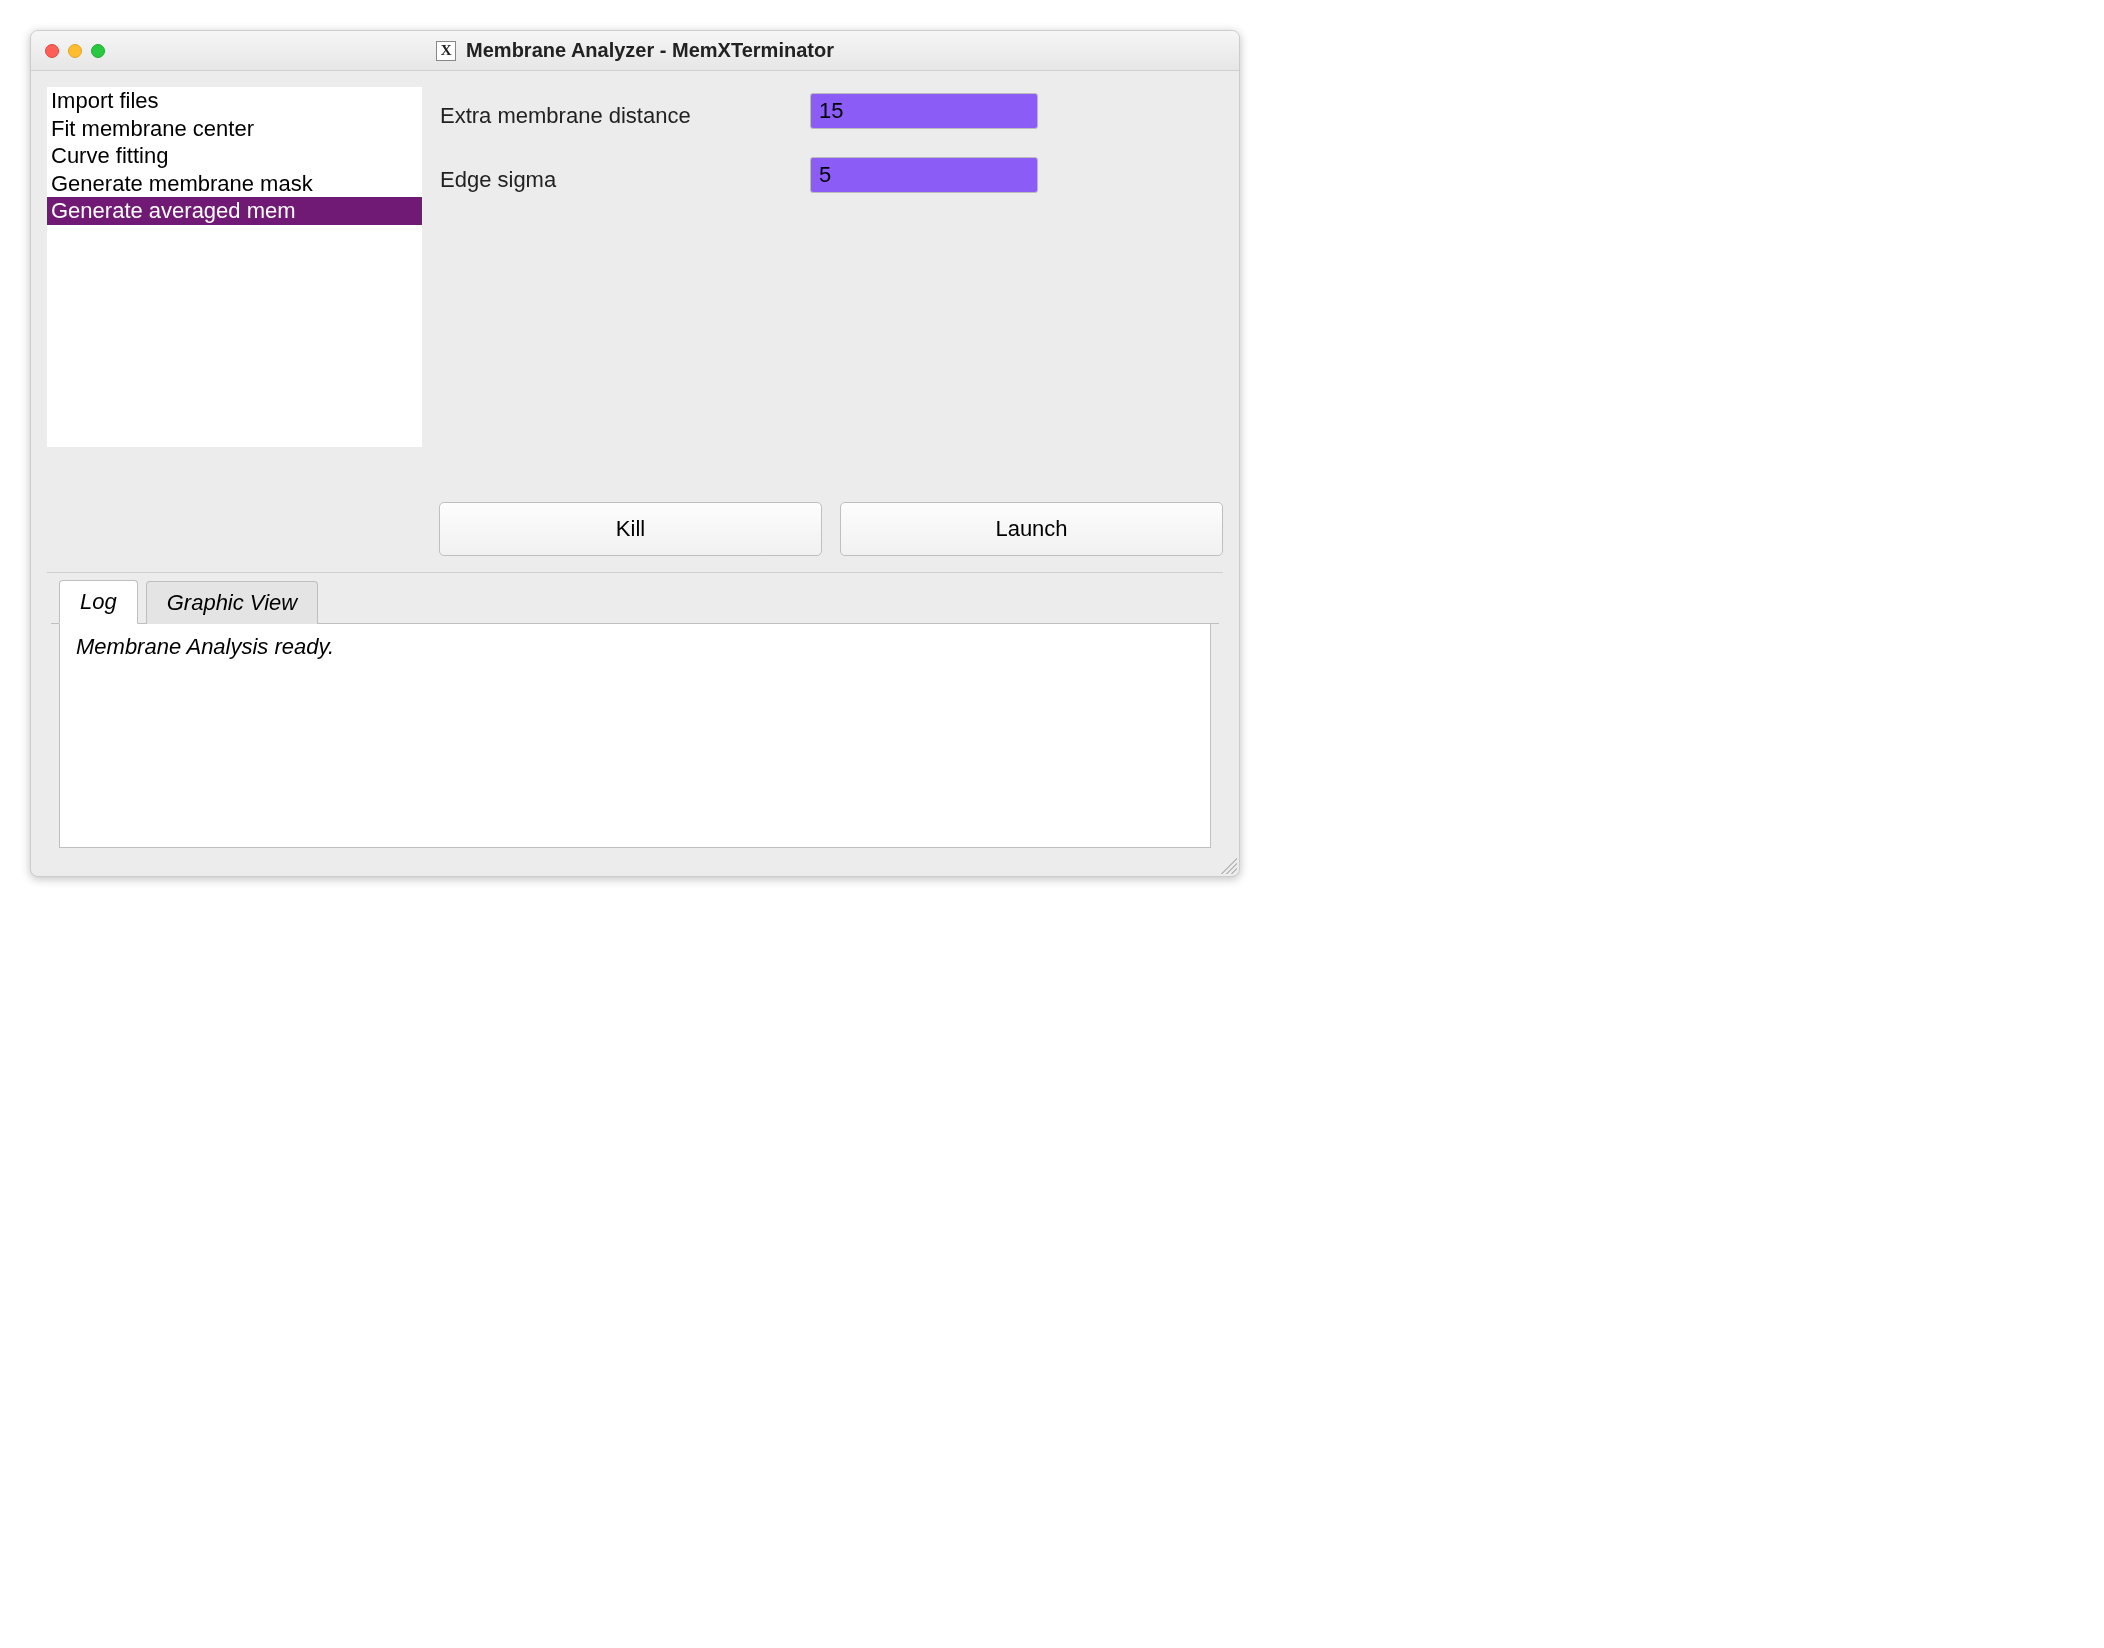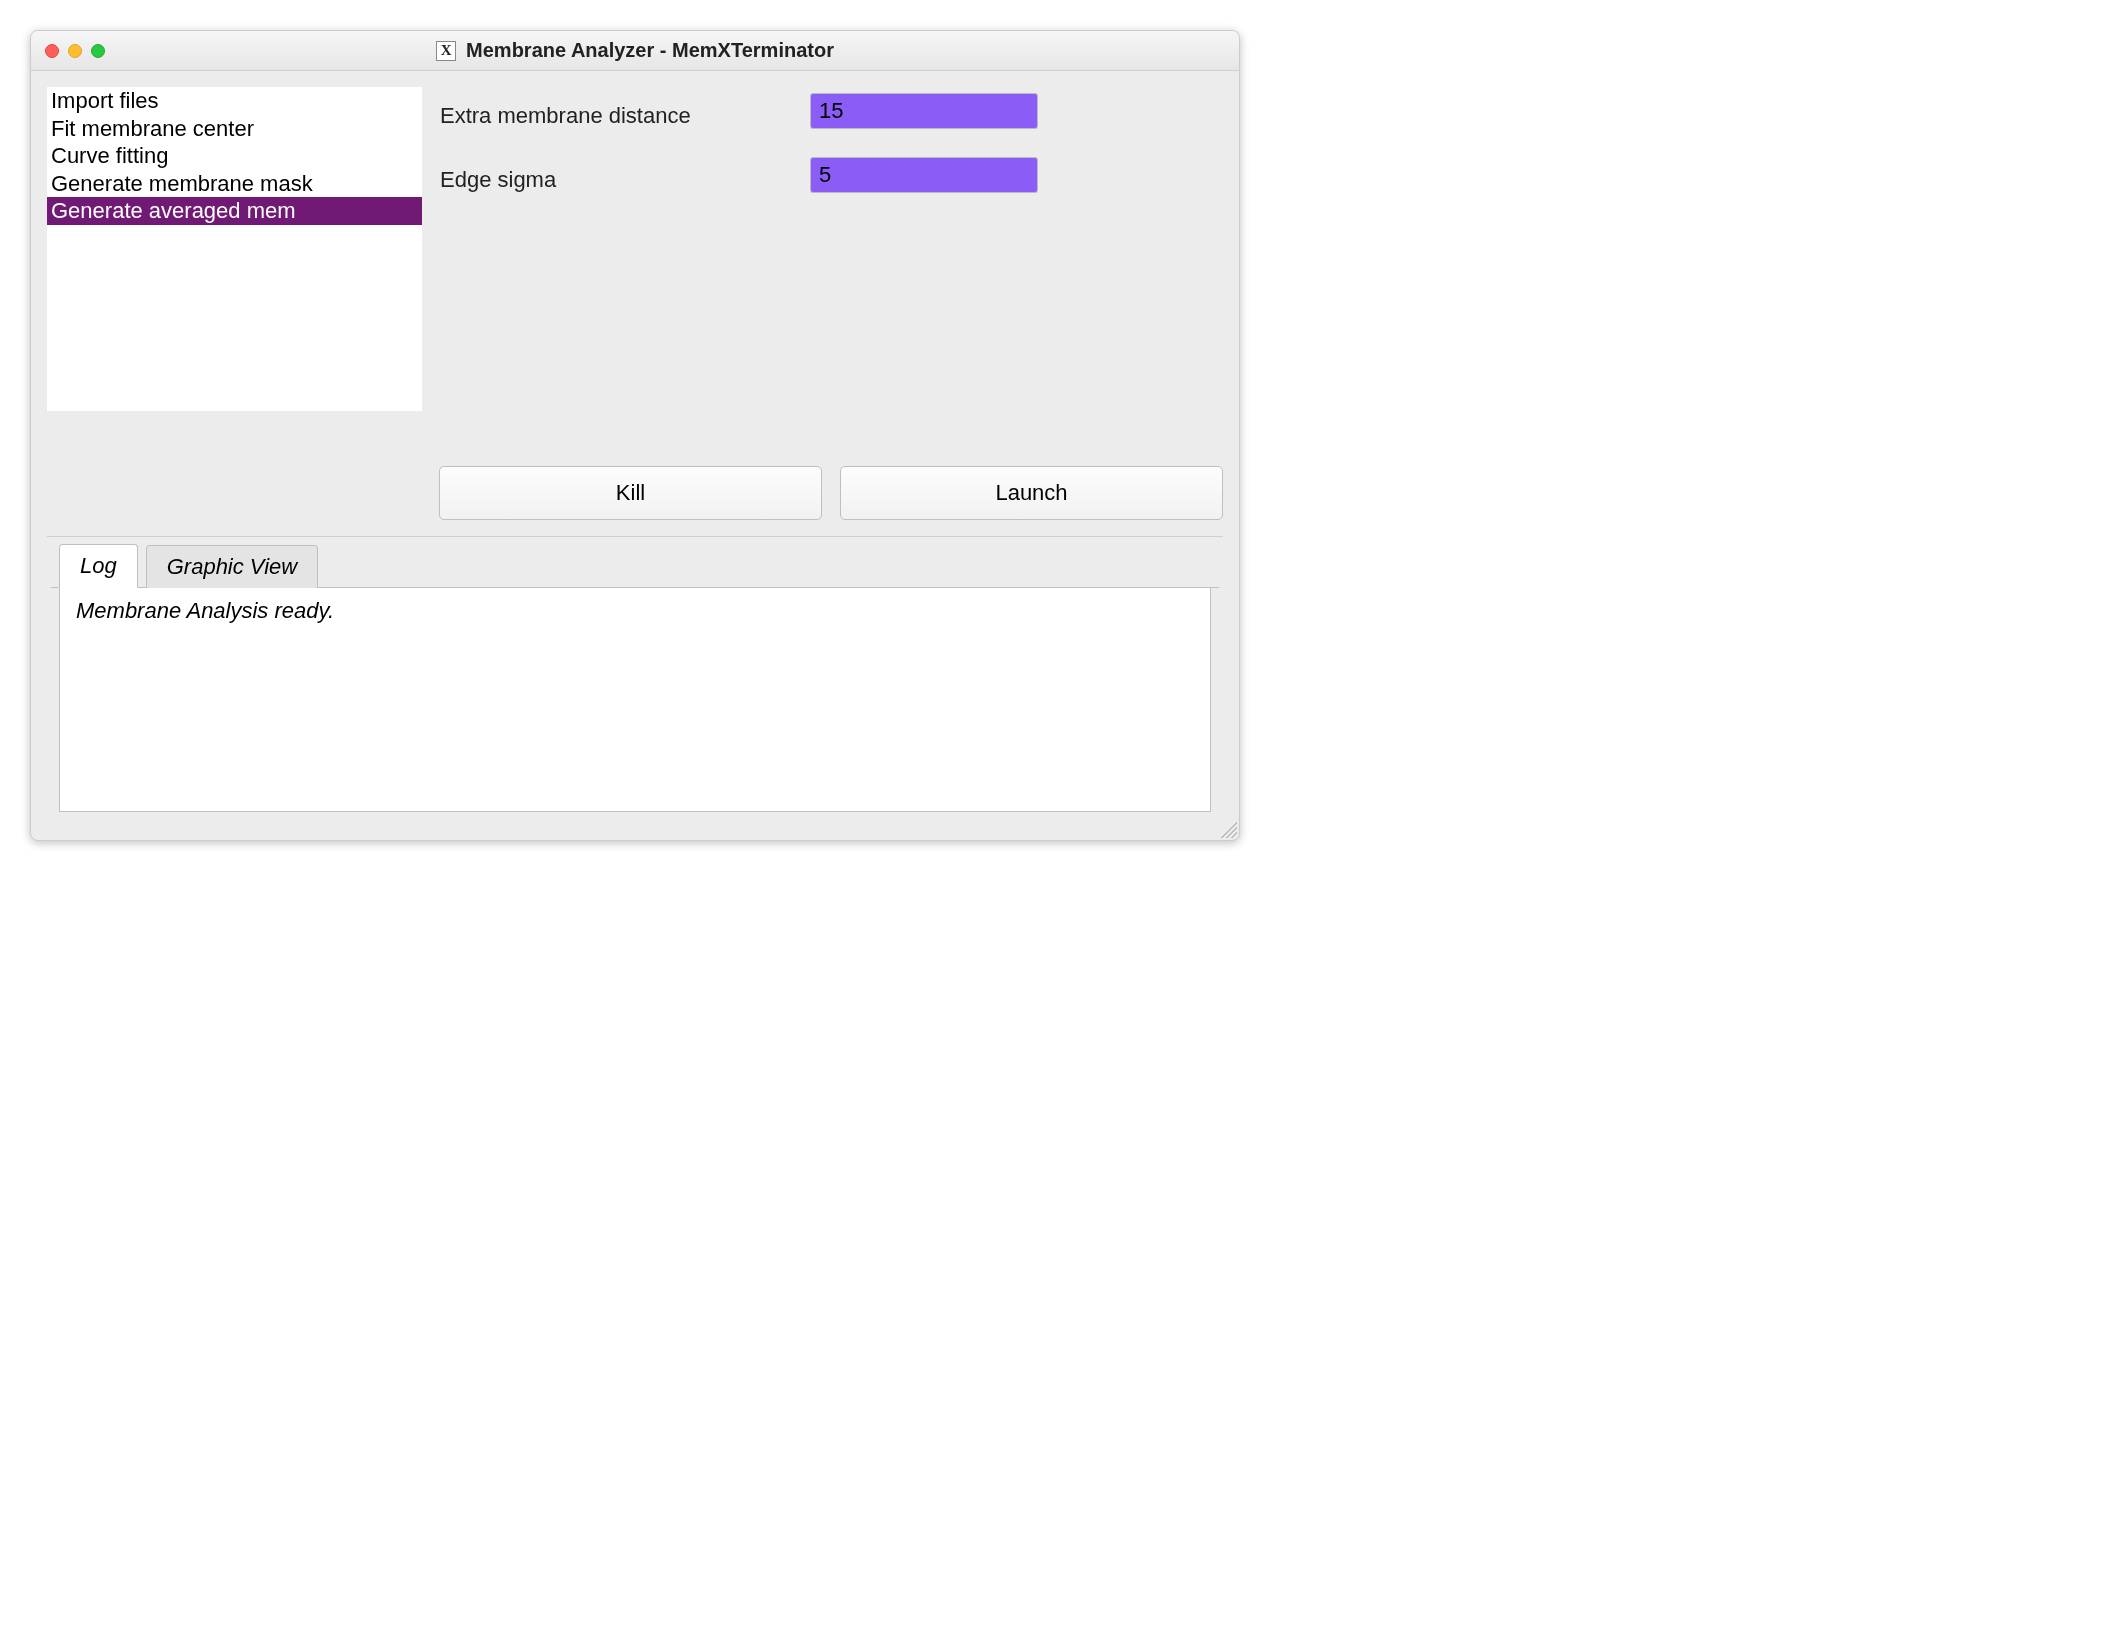--- a/index.html
+++ b/index.html
@@ -65,21 +65,21 @@
     .content {
       padding: 16px;
     }
     .top-row {
       display: flex;
       gap: 18px;
     }
     .listbox {
       background: #fff;
       width: 375px;
-      height: 324px;
+      height: 360px;
       font-size: 22px;
       line-height: 1.25;
       overflow: hidden;
     }
     .list-item {
       padding: 0 4px;
       white-space: nowrap;
       cursor: default;
     }
     .list-item.selected {

